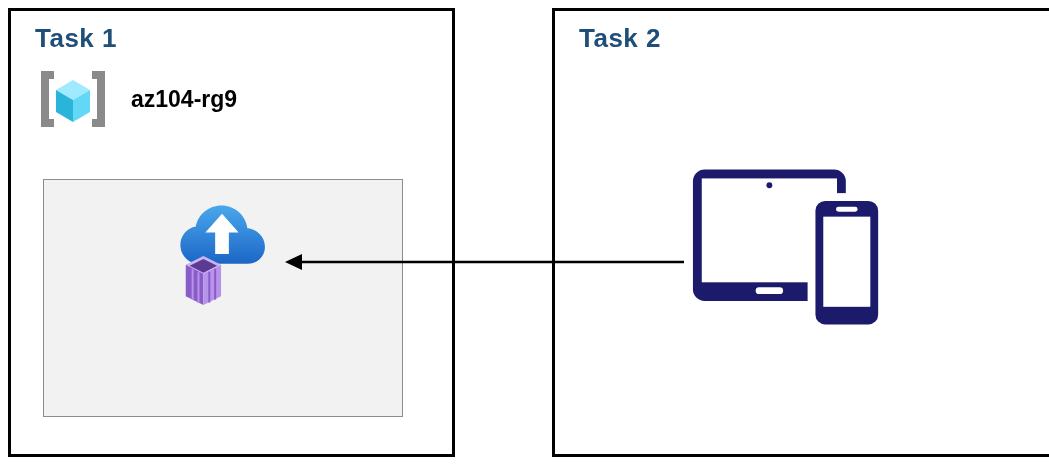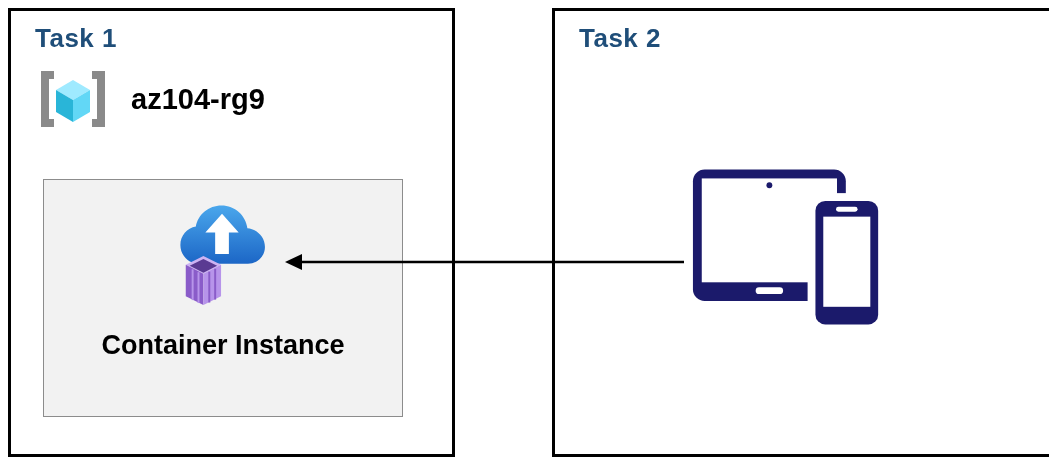--- a/index.html
+++ b/index.html
@@ -40,21 +40,21 @@
   .rg-row {
     position: absolute;
     top: 56px;
     left: 24px;
     display: flex;
     align-items: center;
     gap: 20px;
   }
   .rg-icon { width: 76px; height: 64px; }
   .rg-label {
-    font-size: 29px;
+    font-size: 23px;
     font-weight: bold;
     color: #000;
   }
   .inner-box {
     position: absolute;
     left: 32px;
     top: 168px;
     width: 360px;
     height: 238px;
     background: var(--inner-box-bg, #f2f2f2);
@@ -140,21 +140,20 @@
           <polygon points="30,56 48,65 30,74 12,65" fill="var(--cube-purple-top,#cdb3f3)"></polygon>
           <polygon points="30,59 44,66 30,73 16,66" fill="var(--cube-purple-inner,#5a3a92)"></polygon>
           <polygon points="12,65 30,74 30,106 12,97" fill="var(--cube-purple-dark,#8a5cc9)"></polygon>
           <polygon points="48,65 30,74 30,106 48,97" fill="var(--cube-purple-light,#b794ea)"></polygon>
           <line x1="19" y1="69.5" x2="19" y2="101" stroke="var(--cube-purple-light,#b794ea)" stroke-width="2"></line>
           <line x1="25" y1="72.5" x2="25" y2="104" stroke="var(--cube-purple-light,#b794ea)" stroke-width="2"></line>
           <line x1="36" y1="72" x2="36" y2="103.5" stroke="var(--cube-purple-dark,#8a5cc9)" stroke-width="2"></line>
           <line x1="42" y1="69" x2="42" y2="100.5" stroke="var(--cube-purple-dark,#8a5cc9)" stroke-width="2"></line>
         </g>
       </svg>
-      <div class="ci-label">Container Instance</div>
     </div>
   </div>
 
   <div class="panel panel--task2">
     <div class="panel-title">Task 2</div>
 
     <svg class="devices-icon" viewBox="0 0 200 172" aria-hidden="true">
       <g>
         <rect x="3" y="6" width="156" height="134" rx="12" fill="var(--device-icon,#1b1a6b)"></rect>
         <rect x="12" y="15" width="138" height="106" fill="#ffffff"></rect>

